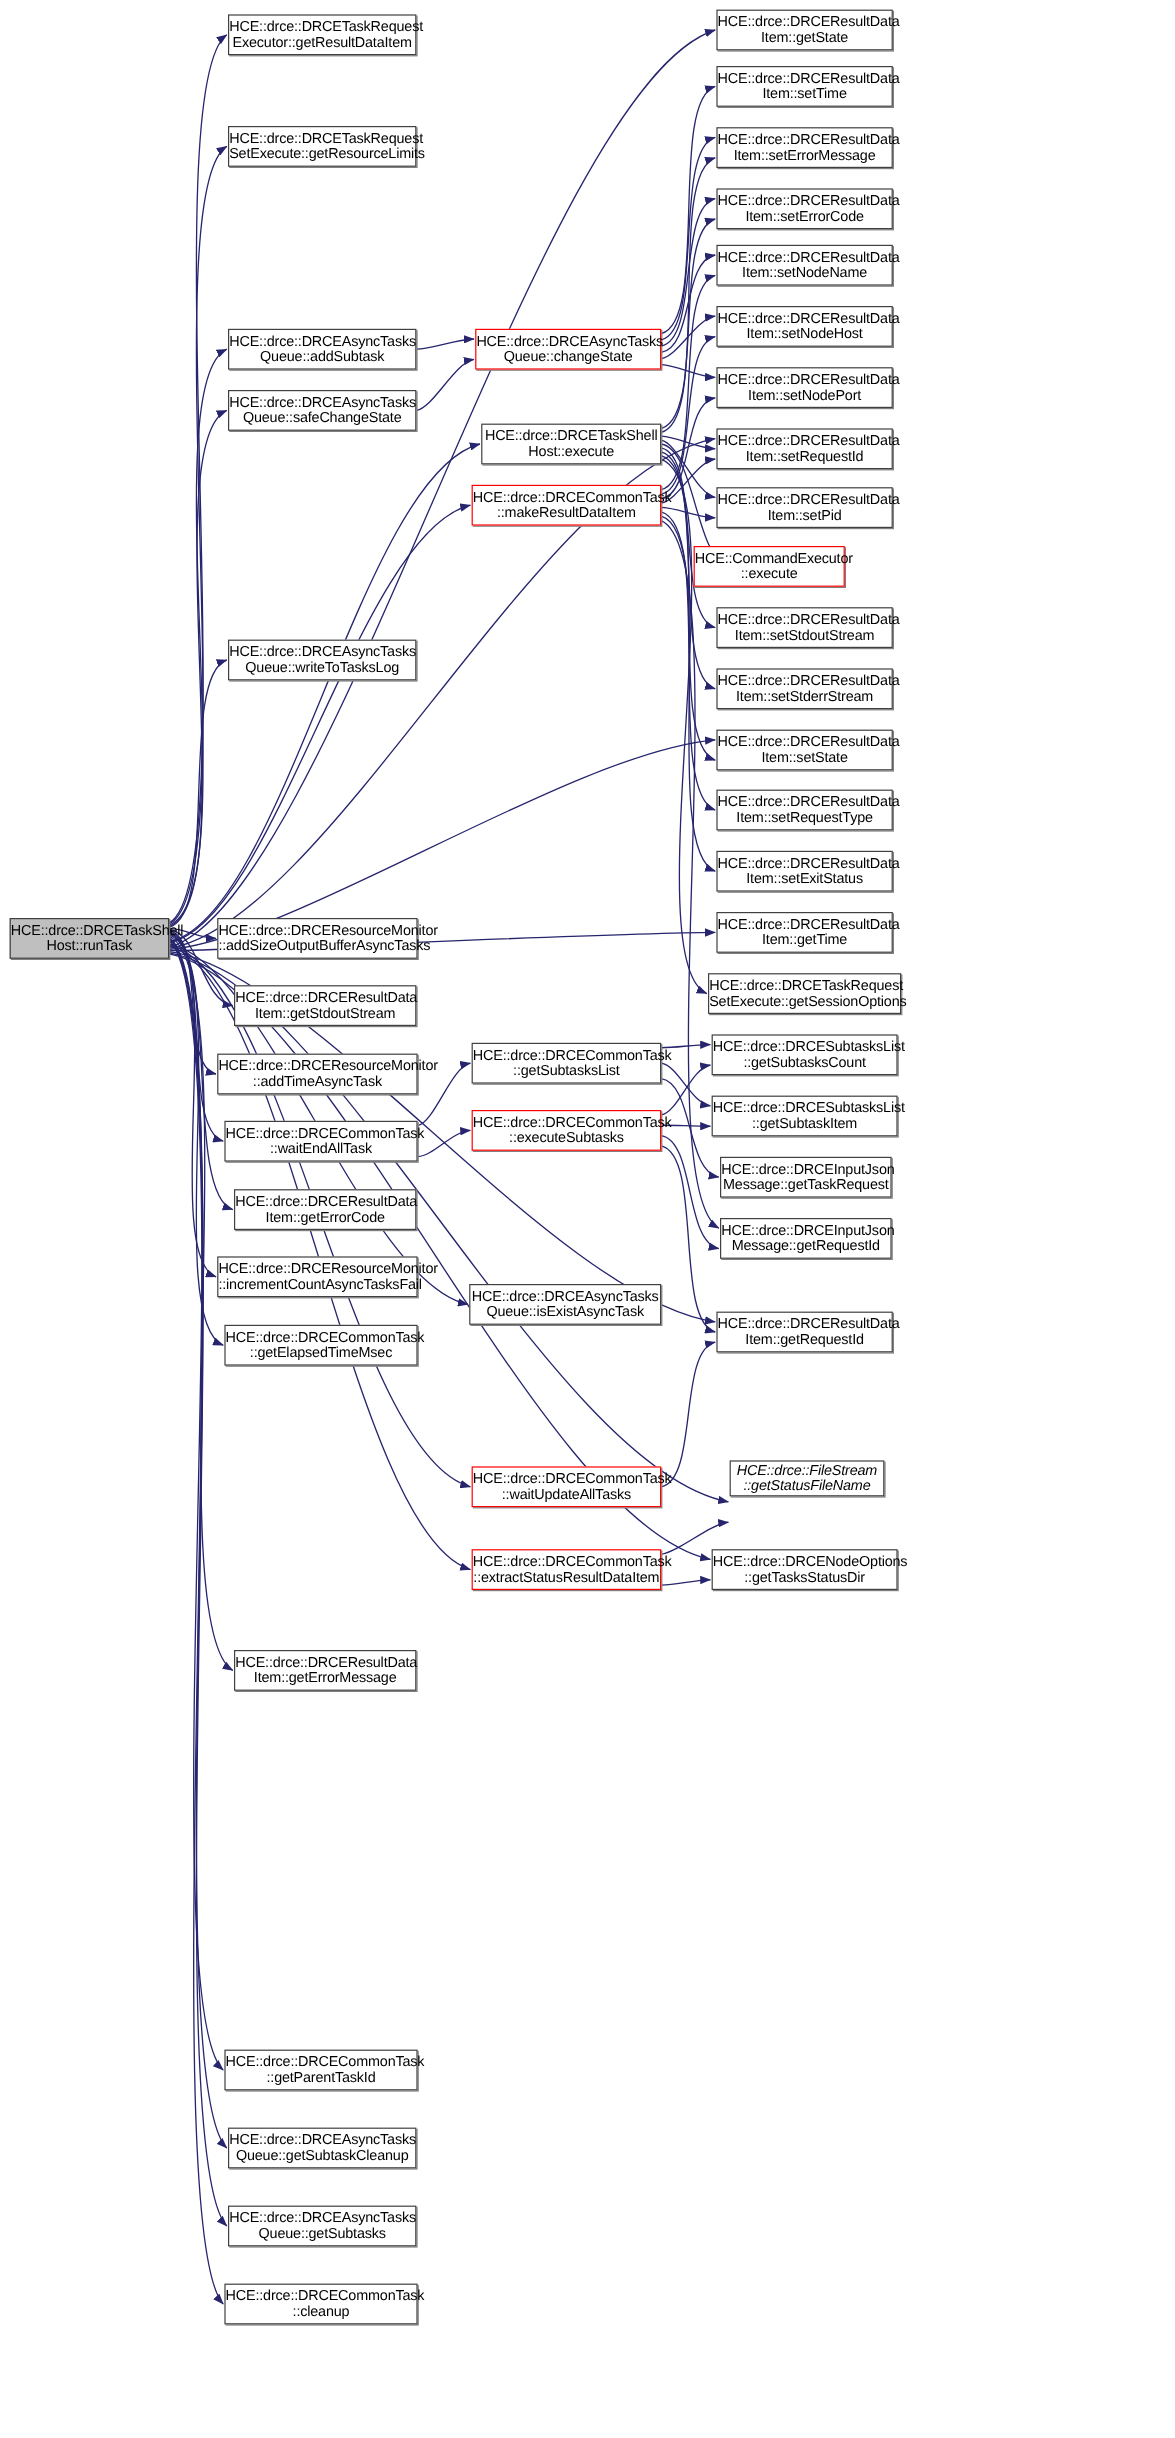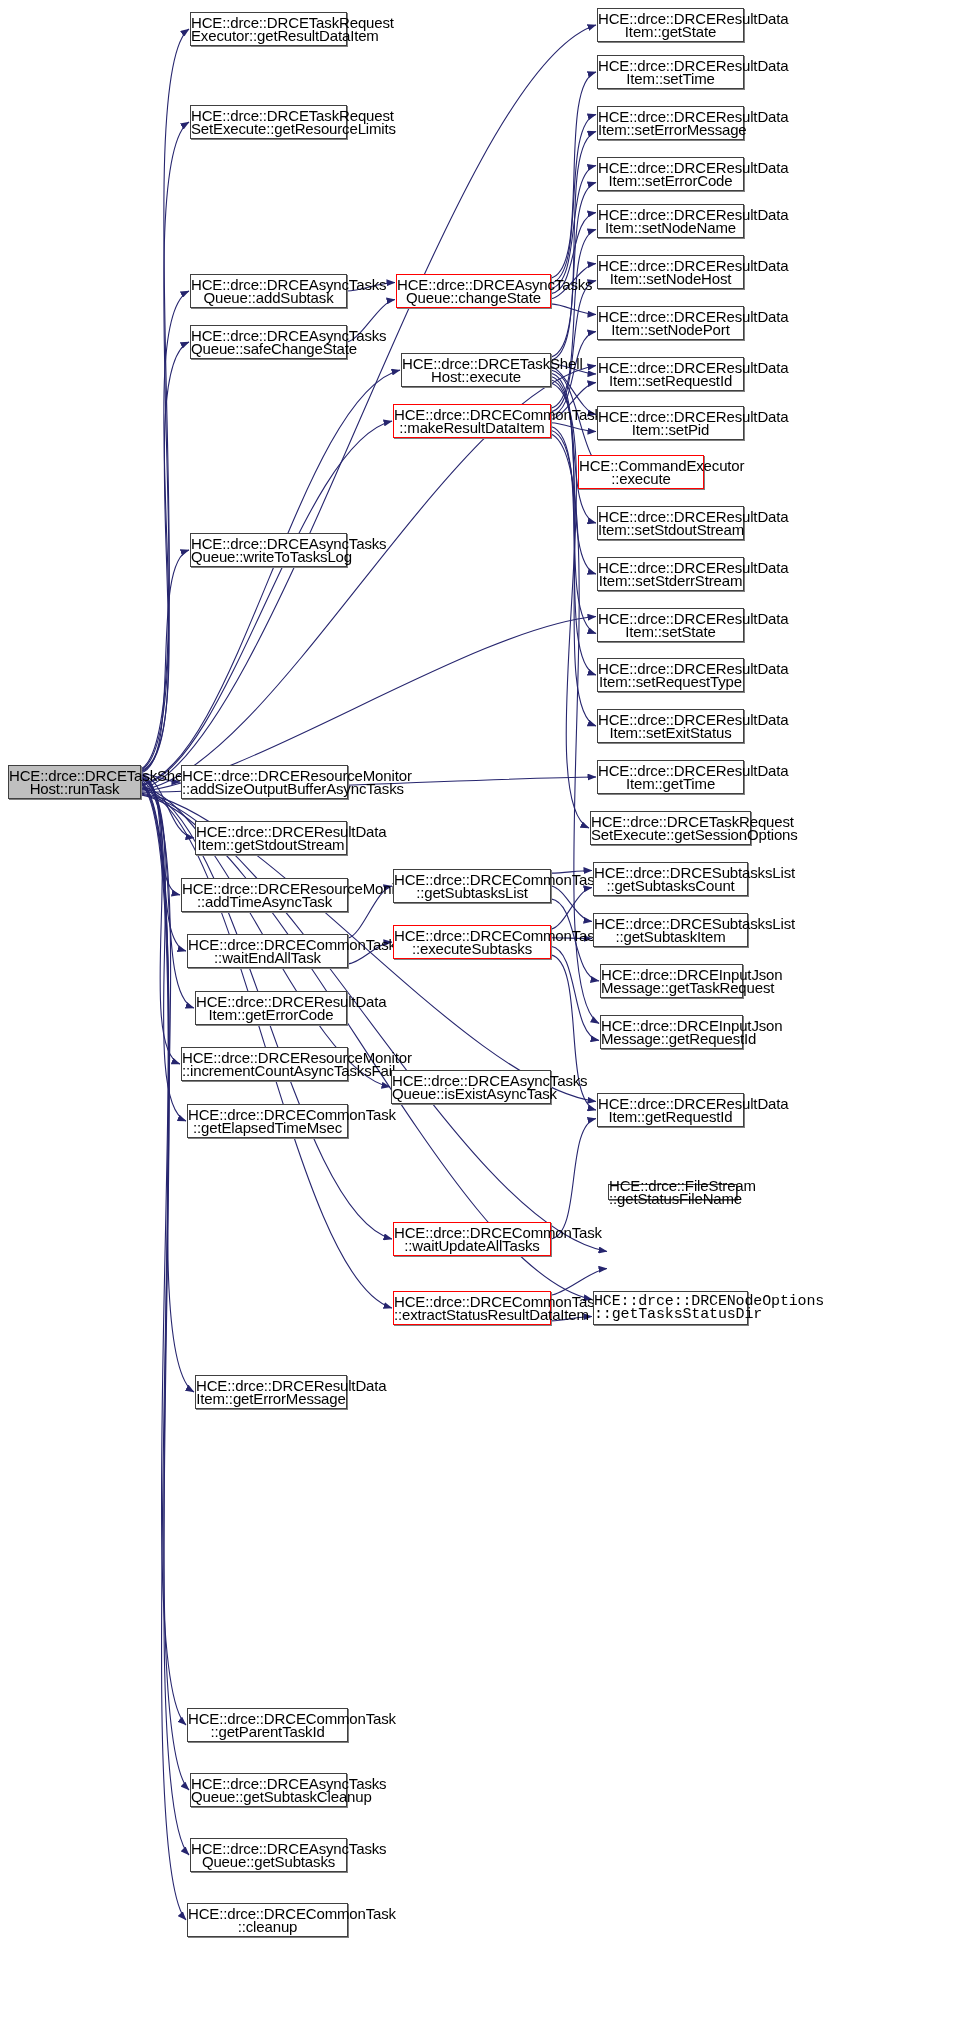--- a/index.html
+++ b/index.html
@@ -11,21 +11,21 @@
     font-family:"Liberation Sans", sans-serif;
     overflow:hidden;
   }
   #edges{position:absolute;left:0;top:0;width:979px;height:2032px;}
   .node{
     position:absolute;
     box-sizing:border-box;
     border:1px solid #404040;
     background:#ffffff;
     color:#000000;
-    font-size:15px;
+    font-size:12px;
     line-height:13.2px;
     text-align:center;
     display:flex;
     flex-direction:column;
     align-items:flex-start;
     justify-content:center;
     white-space:pre-line;
     letter-spacing:-0.15px;
     box-shadow:1px 1px 0 #808080;
     z-index:5;
@@ -202,17 +202,17 @@
     <div class="node" style="left: 593px; top: 862px; width: 155px; height: 34px;"><span>HCE::drce::DRCESubtasksList
 ::getSubtasksCount</span></div>
     <div class="node" style="left: 593px; top: 913px; width: 155px; height: 34px;"><span>HCE::drce::DRCESubtasksList
 ::getSubtaskItem</span></div>
     <div class="node" style="left: 600px; top: 964px; width: 143px; height: 34px;"><span>HCE::drce::DRCEInputJson
 Message::getTaskRequest</span></div>
     <div class="node" style="left: 600px; top: 1015px; width: 143px; height: 34px;"><span>HCE::drce::DRCEInputJson
 Message::getRequestId</span></div>
     <div class="node" style="left: 597px; top: 1093px; width: 147px; height: 34px;"><span>HCE::drce::DRCEResultData
 Item::getRequestId</span></div>
-    <div class="node" style="left: 608px; top: 1184px; width: 129px; height: 16px;"><span>HCE::drce::FileStream
+    <div class="node" style="left: 608px; top: 1217px; width: 129px; height: 30px; font-style: italic;"><span>HCE::drce::FileStream
 ::getStatusFileName</span></div>
-    <div class="node" style="left: 593px; top: 1291px; width: 155px; height: 34px; font-family: Liberation Mono, monospace;"><span>HCE::drce::DRCENodeOptions
+    <div class="node" style="left: 593px; top: 1291px; width: 155px; height: 34px;"><span>HCE::drce::DRCENodeOptions
 ::getTasksStatusDir</span></div>
   </div>
 
 </body></html>

